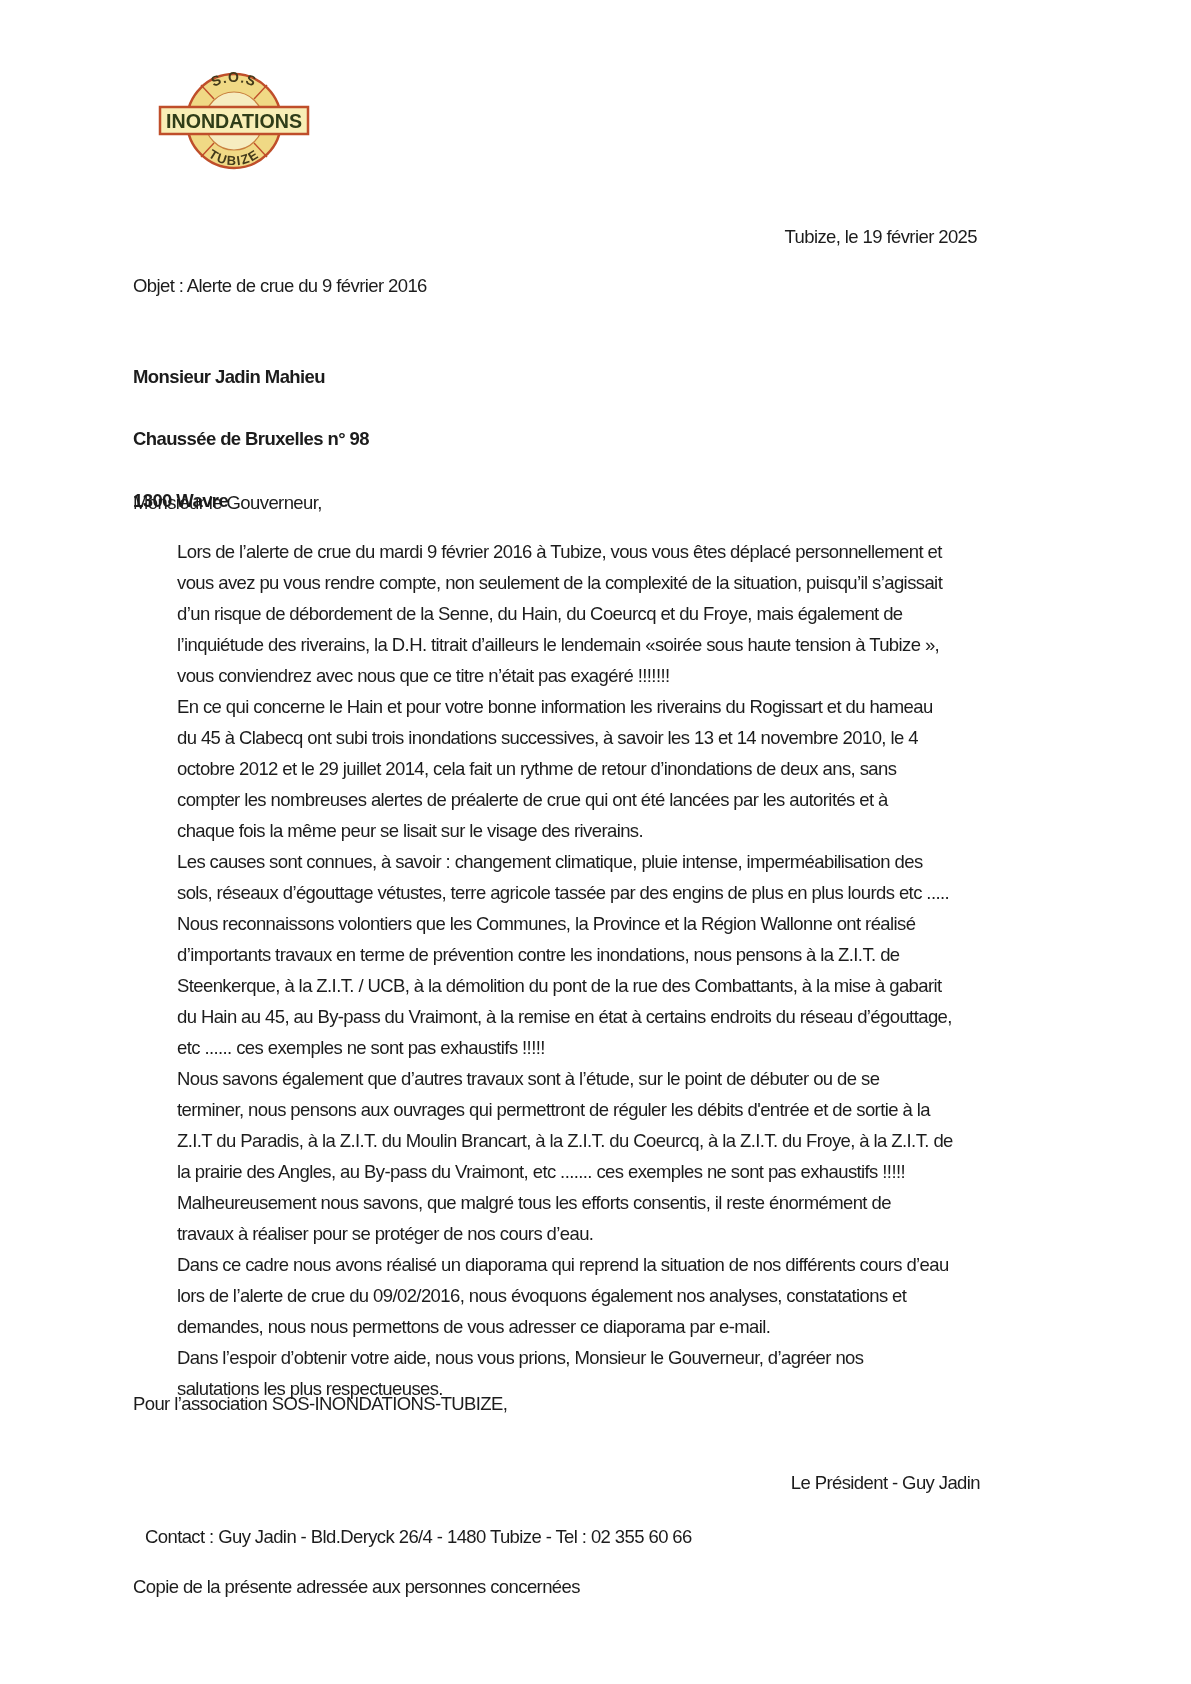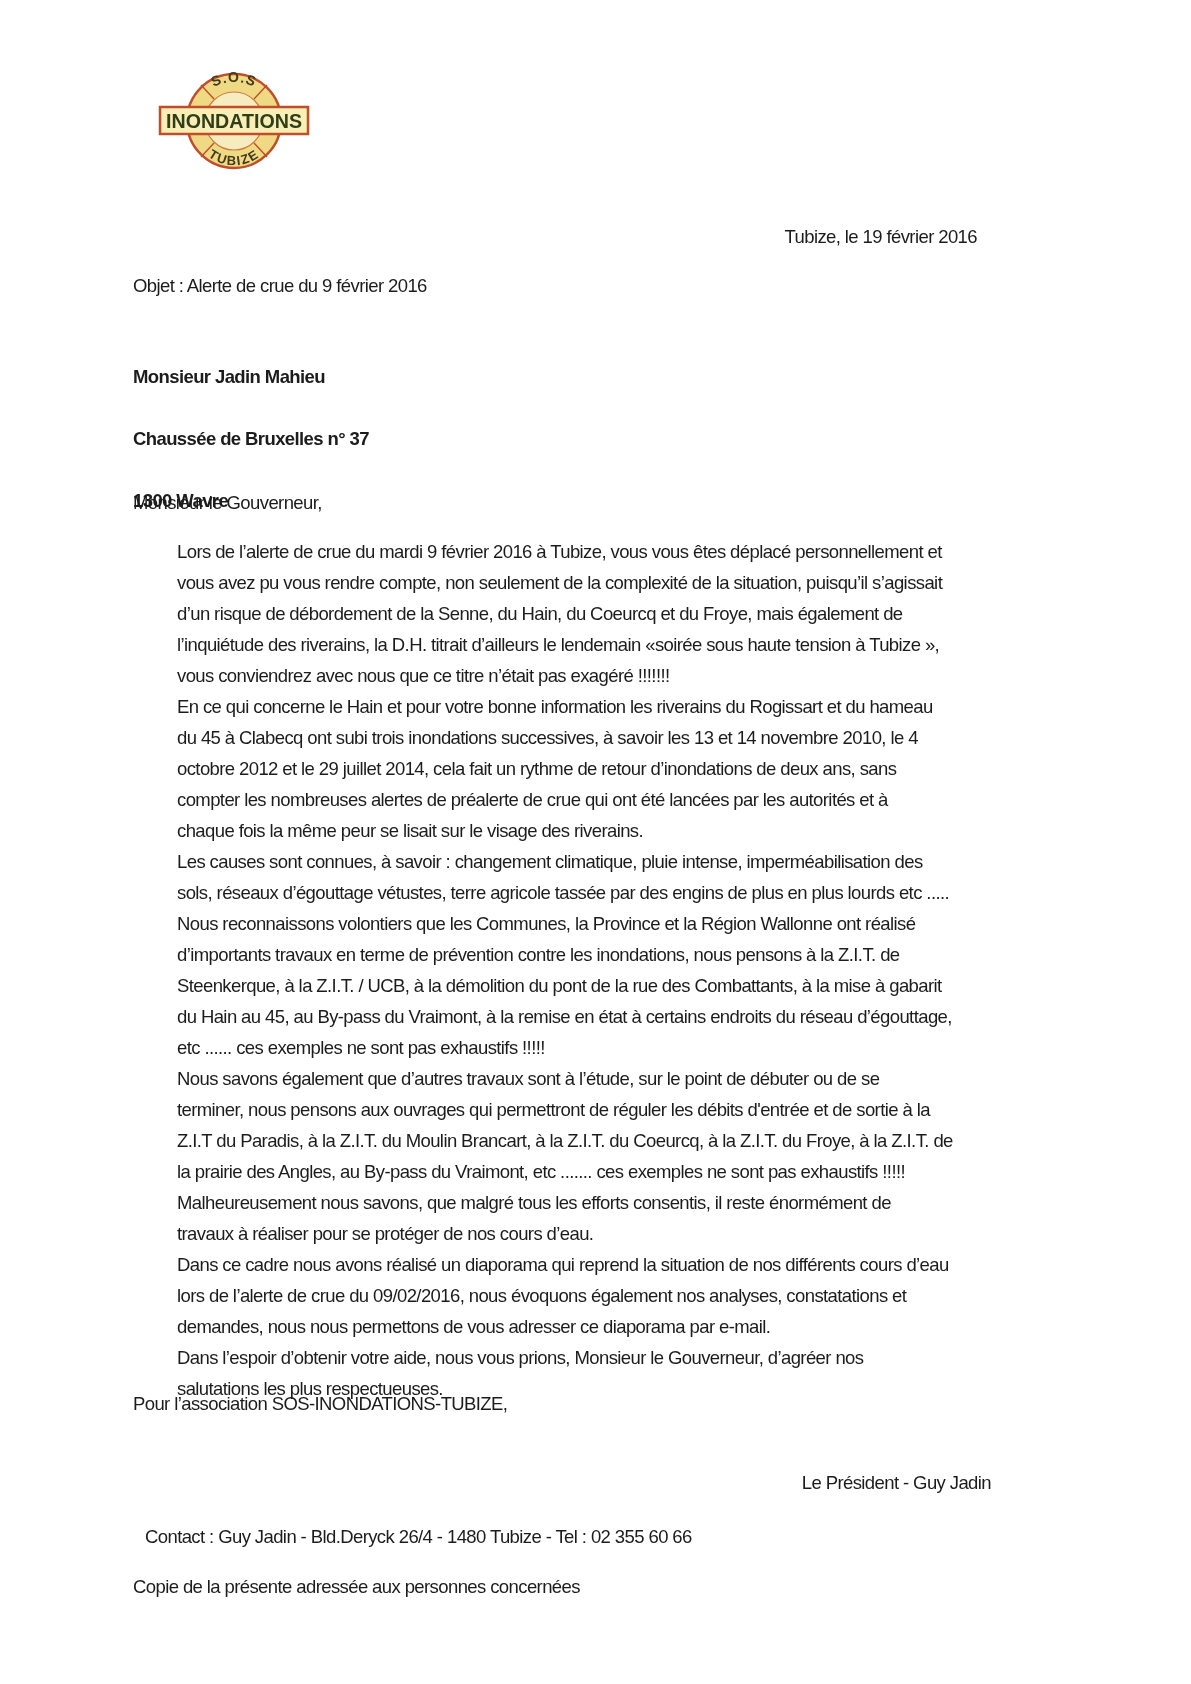--- a/index.html
+++ b/index.html
@@ -19,21 +19,21 @@
     white-space: pre-line;
   }
   .logo-wrap { position: absolute; left: 158px; top: 66px; width: 152px; height: 110px; }
   .date-line { position: absolute; top: 221px; right: 214px; text-align: right; }
   .subject-line { position: absolute; left: 133px; top: 270px; }
   .recipient-block { position: absolute; left: 133px; top: 330px; font-weight: bold; }
   .recipient-block div { line-height: 31px; }
   .salutation-line { position: absolute; left: 133px; top: 487px; }
   .body-block { position: absolute; left: 133px; top: 536px; width: 920px; margin-left: 44px; }
   .association-line { position: absolute; left: 133px; top: 1378px; margin-top: 10px; }
-  .signature-line { position: absolute; top: 1467px; right: 200px; text-align: right; }
+  .signature-line { position: absolute; top: 1467px; right: 211px; text-align: right; }
   .contact-line { position: absolute; left: 145px; top: 1521px; }
   .copy-line { position: absolute; left: 133px; top: 1571px; }
 </style>
 </head>
 <body>
 
 <div class="page">
 
   <div class="logo-wrap">
     <svg width="152" height="110" viewBox="0 0 152 110">
@@ -56,27 +56,27 @@
       </text>
       <text font-family="Liberation Sans, sans-serif" font-size="13" font-weight="bold" fill="#433a1a" letter-spacing="1.5">
         <textPath href="#arcBot" startOffset="50%" text-anchor="middle">TUBIZE</textPath>
       </text>
 
       <rect x="2" y="41" width="148" height="27" fill="#f8eeb6" stroke="#bf4e2a" stroke-width="2.5"></rect>
       <text x="76" y="62" text-anchor="middle" font-family="Liberation Sans, sans-serif" font-size="20" font-weight="bold" fill="#2f3d18" textLength="136" lengthAdjust="spacingAndGlyphs">INONDATIONS</text>
     </svg>
   </div>
 
-  <div class="txt date-line">Tubize, le 19 février 2016</div>
+  <div class="txt date-line">Tubize, le 19 février 2025</div>
 
   <div class="txt subject-line">Objet : Alerte de crue du 9 février 2016</div>
 
   <div class="txt recipient-block">
     <div>Monsieur Jadin Mahieu</div>
-    <div>Chaussée de Bruxelles n° 37</div>
+    <div>Chaussée de Bruxelles n° 98</div>
     <div>1300 Wavre</div>
   </div>
 
   <div class="txt salutation-line">Monsieur le Gouverneur,</div>
 
   <div class="txt body-block">Lors de l’alerte de crue du mardi 9 février 2016 à Tubize, vous vous êtes déplacé personnellement et
 vous avez pu vous rendre compte, non seulement de la complexité de la situation, puisqu’il s’agissait
 d’un risque de débordement de la Senne, du Hain, du Coeurcq et du Froye, mais également de
 l’inquiétude des riverains, la D.H. titrait d’ailleurs le lendemain «soirée sous haute tension à Tubize »,
 vous conviendrez avec nous que ce titre n’était pas exagéré !!!!!!!

